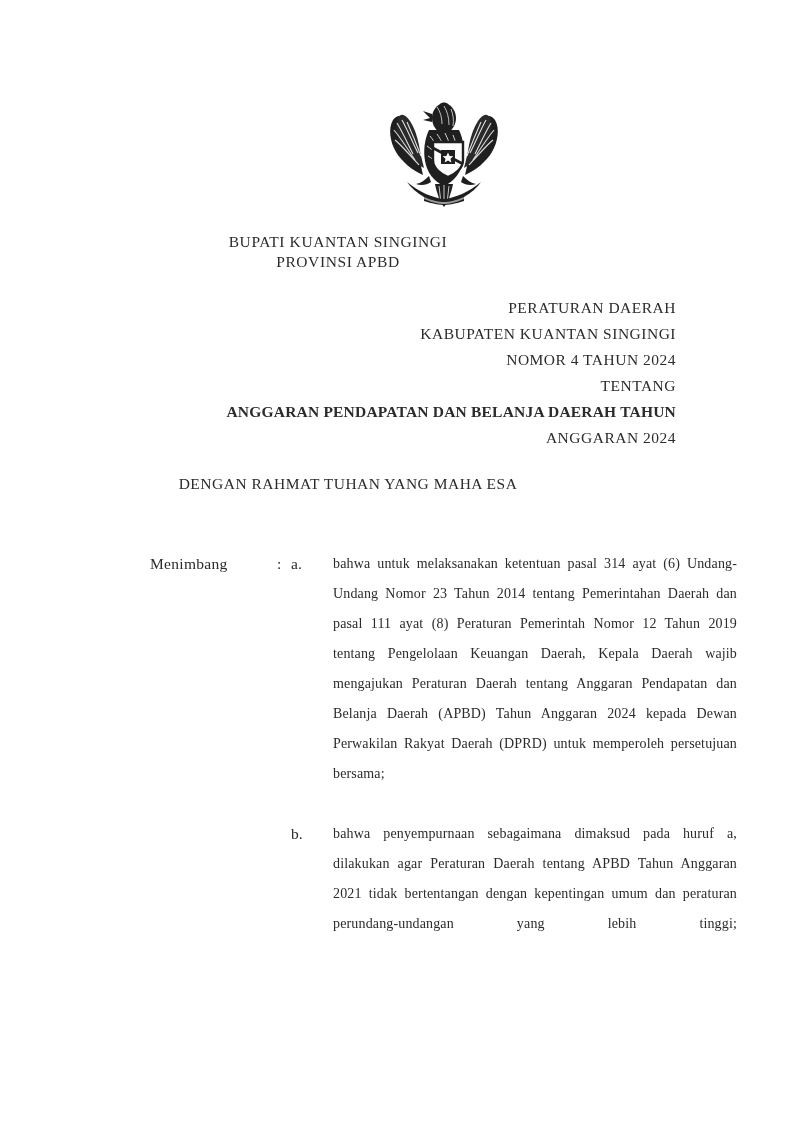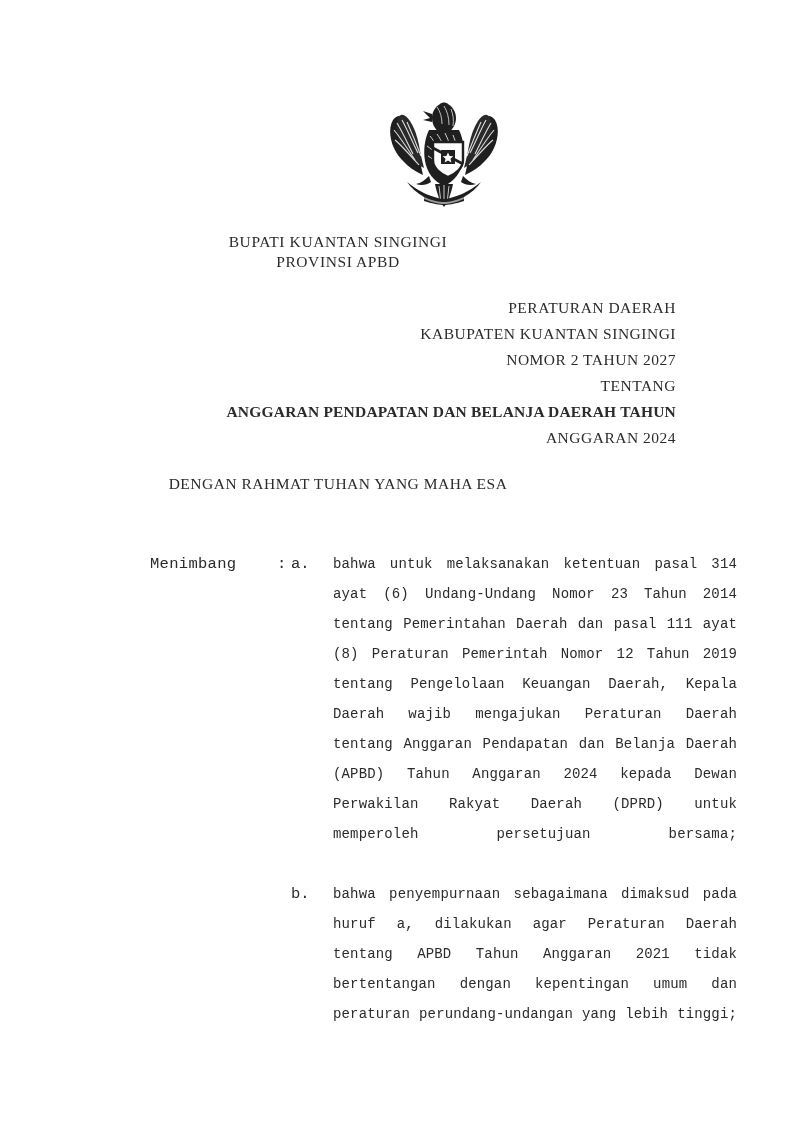--- a/index.html
+++ b/index.html
@@ -60,29 +60,28 @@
   }
   .enact-line {
     font-size: 15.5px;
     letter-spacing: 0.5px;
     line-height: 21px;
     white-space: nowrap;
   }
 
   #header-authority { top: 232px; }
   #title-block     { top: 295px; }
-  #enactment-block { top: 473px; }
+  #enactment-block { top: 473px; margin-left: 10px; }
 
   
   #considering {
     position: absolute;
     left: 0;
     top: 549px;
     width: 748px;
-    font-family: Liberation Mono, monospace;
   }
   .consider-row {
     position: relative;
     display: block;
     min-height: 30px;
   }
   .consider-label {
     position: absolute;
     left: 150px;
     top: 0;
@@ -205,21 +204,21 @@
   </div>
 
   <div class="center-block" id="header-authority">
     <div class="hdr-line">BUPATI KUANTAN SINGINGI</div>
     <div class="hdr-line">PROVINSI APBD</div>
   </div>
 
   <div class="center-block" id="title-block">
     <div class="title-line">PERATURAN DAERAH</div>
     <div class="title-line">KABUPATEN KUANTAN SINGINGI</div>
-    <div class="title-line">NOMOR 2 TAHUN 2027</div>
+    <div class="title-line">NOMOR 4 TAHUN 2024</div>
     <div class="title-line">TENTANG</div>
     <div class="title-line wide">ANGGARAN PENDAPATAN DAN BELANJA DAERAH TAHUN</div>
     <div class="title-line">ANGGARAN 2024</div>
   </div>
 
   <div class="center-block" id="enactment-block">
     <div class="enact-line">DENGAN RAHMAT TUHAN YANG MAHA ESA</div>
   </div>
 
   <div id="considering">

